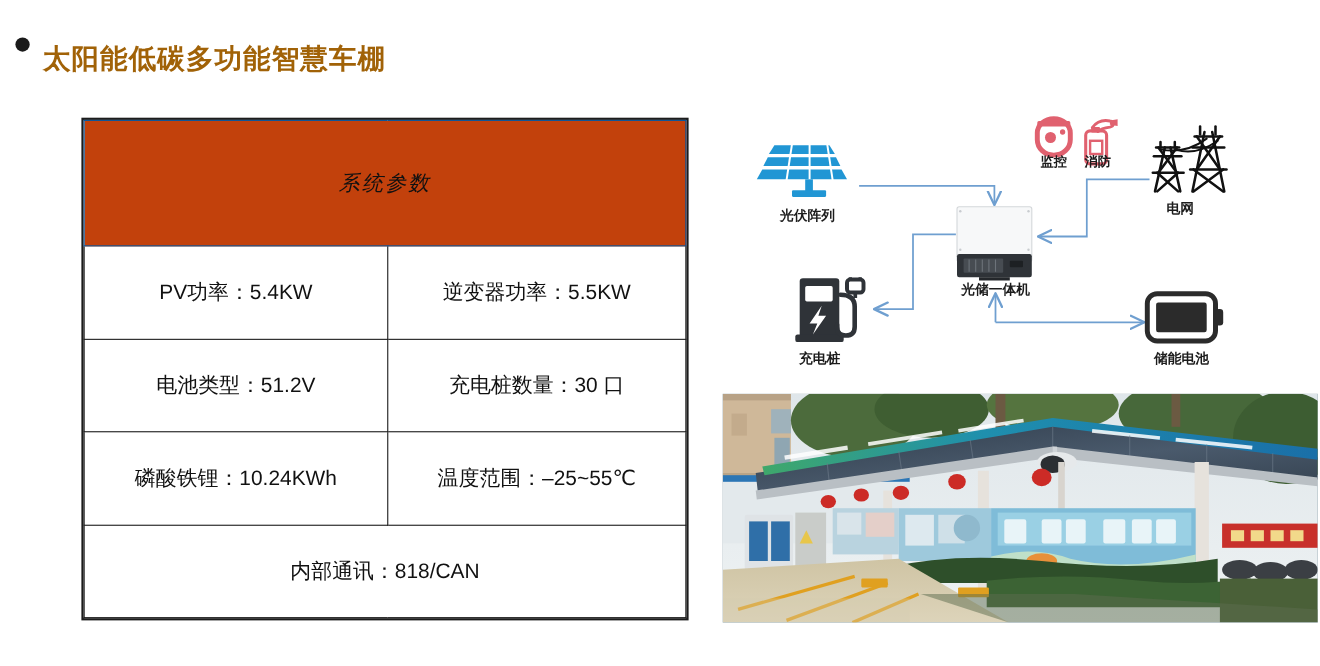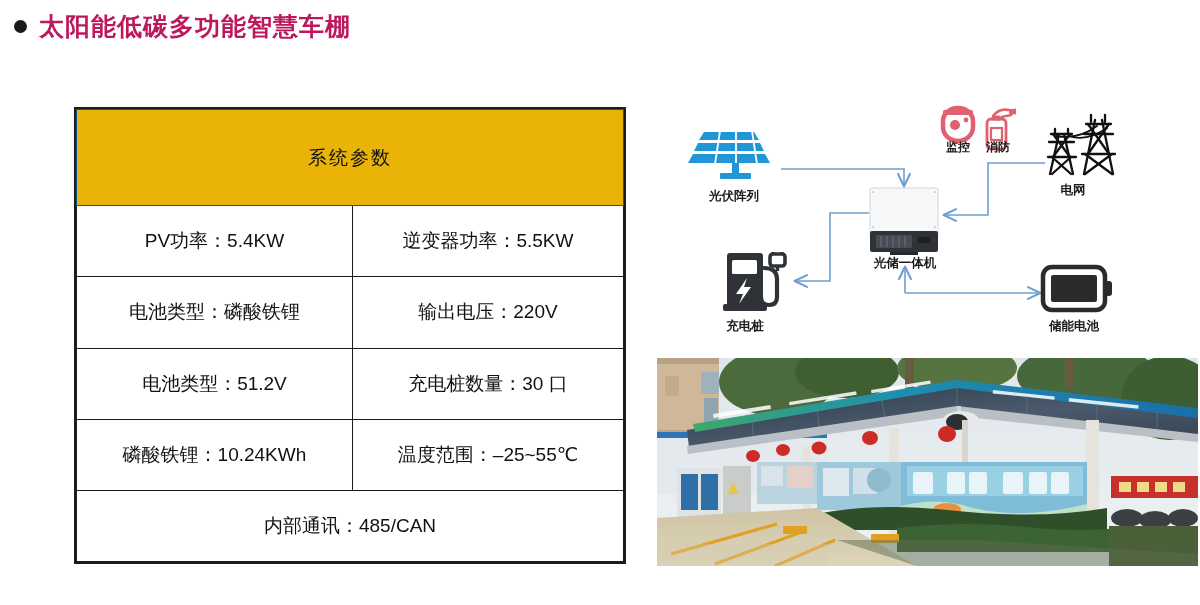--- a/index.html
+++ b/index.html
@@ -14,44 +14,45 @@
   
   .title-row {
     position: absolute; left: 14px; top: 14px;
     display: flex; align-items: center; gap: 12px;
   }
   .title-bullet {
     width: 13px; height: 13px; border-radius: 50%;
     background: #1a1a1a; flex: none;
   }
   .title-text {
-    font-size: 25px; font-weight: 700; color: #be185d;
-    letter-spacing: 1px; line-height: 1;
+    font-size: 25px; font-weight: 700; color: #a16207;
+    letter-spacing: 1px; line-height: 1; margin-top: 28px;
   }
 
   
   .spec-table {
     position: absolute; left: 74px; top: 107px;
     width: 552px; height: 457px;
     border: 2px solid #1c1c1c;
     border-collapse: collapse;
     background: #fff;
   }
   .spec-table table { width: 100%; height: 100%; border-collapse: collapse; }
   .spec-table th, .spec-table td {
     border: 1.5px solid #1c1c1c;
     text-align: center; vertical-align: middle;
     font-size: 19px; color: #111; font-weight: 400;
     padding: 4px 6px; white-space: nowrap;
   }
   .spec-head {
-    background: #eab308; color: #ffffff;
+    background: #c2410c; color: #ffffff;
     font-size: 22px; font-weight: 700; letter-spacing: 2px;
     height: 88px;
     border: 1.5px solid #0f5596 !important;
+    font-style: italic;
   }
   .spec-table td { height: 65px; }
 
   
   .diagram {
     position: absolute; left: 655px; top: 100px;
     width: 545px; height: 252px;
   }
   .diagram svg { display: block; }
 
@@ -89,33 +90,29 @@
     <table>
       <tbody>
         <tr>
           <th class="spec-head" colspan="2">系统参数</th>
         </tr>
         <tr>
           <td>PV功率：5.4KW</td>
           <td>逆变器功率：5.5KW</td>
         </tr>
         <tr>
-          <td>电池类型：磷酸铁锂</td>
-          <td>输出电压：220V</td>
-        </tr>
-        <tr>
           <td>电池类型：51.2V</td>
           <td>充电桩数量：30 口</td>
         </tr>
         <tr>
           <td>磷酸铁锂：10.24KWh</td>
           <td>温度范围：–25~55℃</td>
         </tr>
         <tr>
-          <td colspan="2">内部通讯：485/CAN</td>
+          <td colspan="2">内部通讯：818/CAN</td>
         </tr>
       </tbody>
     </table>
   </div>
 
   <div class="diagram">
     <svg width="545" height="252" viewBox="0 0 545 252" xmlns="http://www.w3.org/2000/svg">
       <defs>
         <marker id="ar" markerWidth="9" markerHeight="9" refX="8" refY="4.5" orient="auto">
           <path d="M0.5,0.8 L8.3,4.5 L0.5,8.2" fill="none" stroke="#6f9fd0" stroke-width="1.3" stroke-linecap="round" stroke-linejoin="round"></path>

